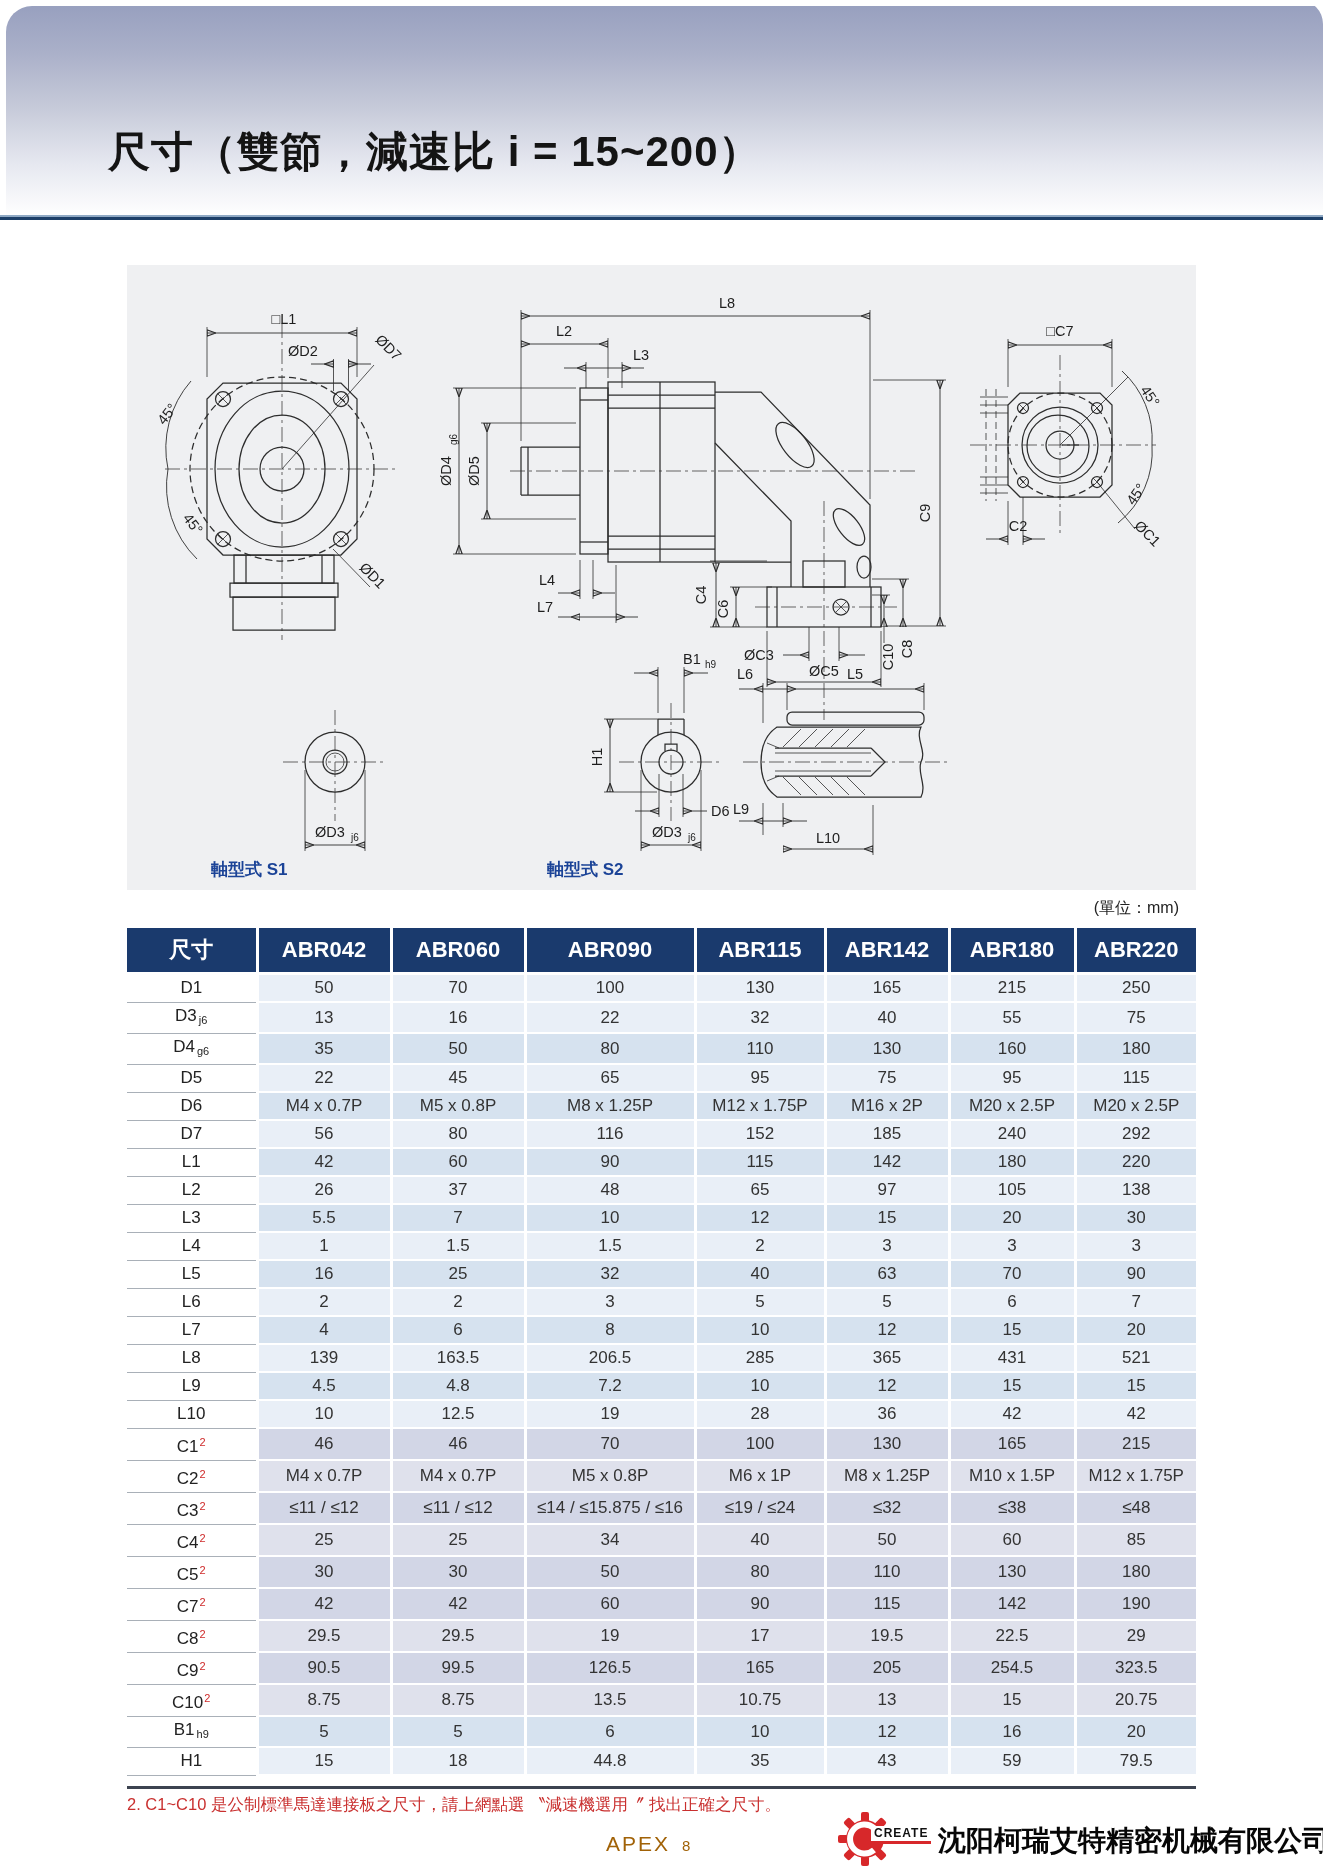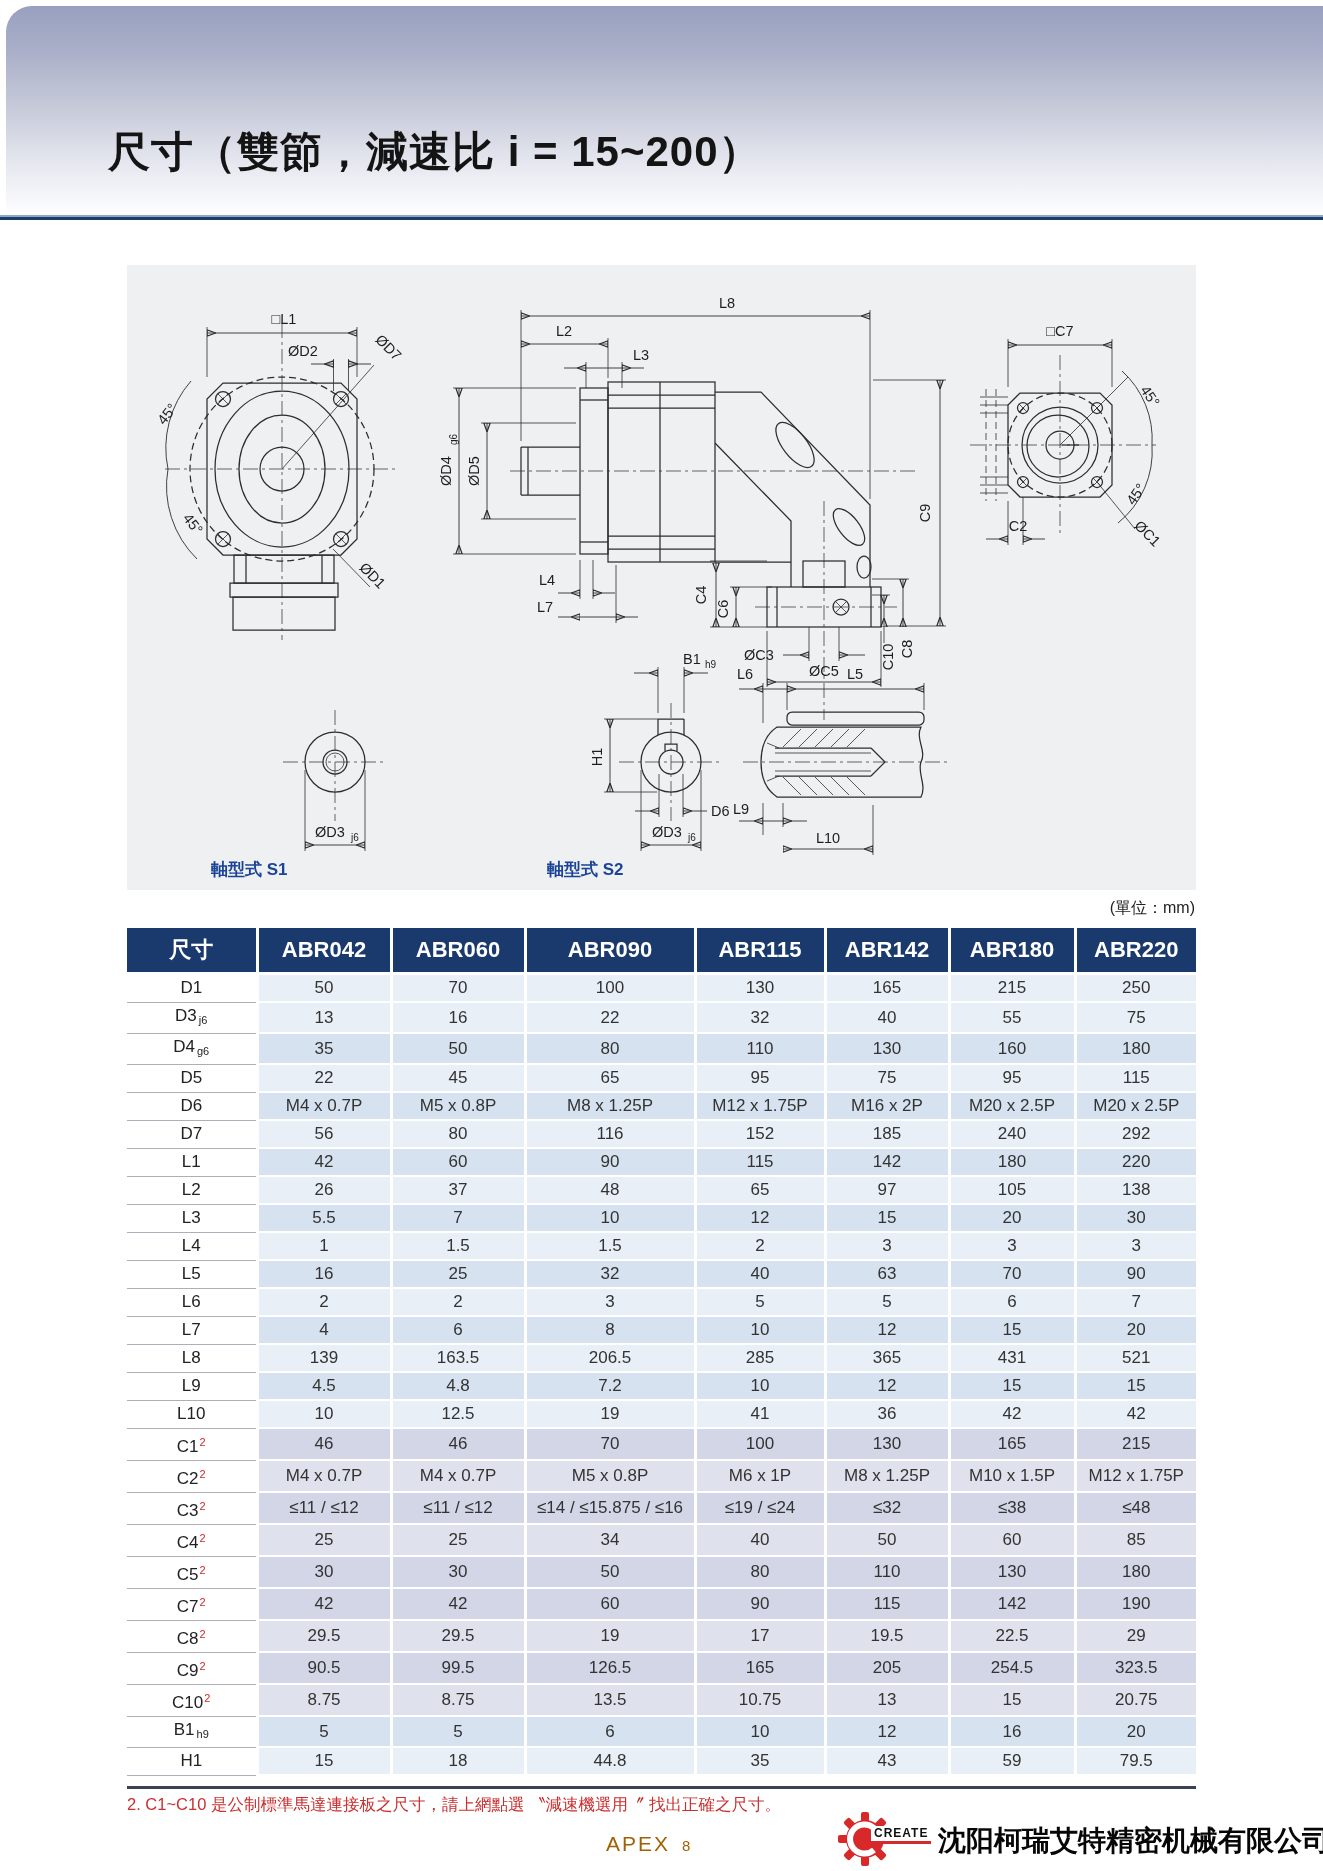--- a/index.html
+++ b/index.html
@@ -1,17 +1,17 @@
 <!DOCTYPE html>
 <html><head>
 <meta charset="utf-8">
 <style>
   html,body { margin:0; padding:0; background:#fff; }
   .page { position:relative; width:1323px; height:1871px; background:#fff; overflow:hidden;
-          font-family:"Liberation Sans", sans-serif; }
+          font-family:"Liberation Sans", sans-serif;border-radius:24px; }
 
   
   .masthead { position:absolute; left:6px; top:6px; right:0; height:211px;
               background:linear-gradient(180deg,#98a0bf 0%,#aab0c9 22%,#c6cad9 48%,#e6e8f0 75%,#ffffff 100%);
               border-radius:26px 0 0 0; }
   .head-rule { position:absolute; left:0; top:217px; width:1323px; height:3px;
                background:#1c3f68; box-shadow:0 -2px 0 #8fa9c4; }
   .page-title { position:absolute; left:108px; top:124px; font-size:42px; font-weight:bold;
                 color:#141414; letter-spacing:1px; white-space:nowrap; }
 
@@ -22,21 +22,21 @@
         { stroke:#2d2d2d; fill:none; stroke-width:1.25; }
   #dwsvg .thin { stroke-width:0.8; }
   #dwsvg .dim  { stroke-width:0.9; }
   #dwsvg .cl   { stroke-width:0.85; stroke:#4a4a4a; stroke-dasharray:15 4 3 4; }
   #dwsvg .dash { stroke-dasharray:7 4; }
   #dwsvg text  { stroke:none; fill:#1e1e1e; font-size:14.5px; font-family:"Liberation Sans",sans-serif; }
   #dwsvg text.dls { font-size:10px; }
   #dwsvg text.vt  { font-size:17px; font-weight:bold; fill:#1b4397; }
 
   
-  .unit-note { position:absolute; right:128px; top:898px; font-size:16px; color:#222; }
+  .unit-note { position:absolute; right:144px; top:898px; font-size:16px; color:#222; }
 
   
   .dim-table { position:absolute; left:127px; top:928px; width:1069px; border-collapse:collapse; table-layout:fixed; }
   .dim-table th { background:#1a3a6d; color:#fff; font-size:22px; font-weight:bold; height:44px;
                   border-left:3px solid #fff; border-bottom:3px solid #fff; padding:0; text-align:center; }
   .dim-table th:first-child { border-left:none; }
   .dim-table td { height:26px; line-height:26px; font-size:17px; text-align:center; padding:0; color:#333; }
   .dim-table td.lab { background:#fff; border-bottom:1px solid #a9b0b8; color:#222; }
   .dim-table td.val { border-left:3px solid #fff; border-bottom:2px solid #fff; }
   .rb0 { background:#e9eff7; } .rb1 { background:#d6e2ef; }
@@ -510,21 +510,21 @@
           <td class="val rb1">10</td>
           <td class="val rb1">12</td>
           <td class="val rb1">15</td>
           <td class="val rb1">15</td>
         </tr>
         <tr>
           <td class="lab"><span>L10</span></td>
           <td class="val rb0">10</td>
           <td class="val rb0">12.5</td>
           <td class="val rb0">19</td>
-          <td class="val rb0">41</td>
+          <td class="val rb0">28</td>
           <td class="val rb0">36</td>
           <td class="val rb0">42</td>
           <td class="val rb0">42</td>
         </tr>
         <tr>
           <td class="lab"><span>C1</span><span class="rsup">2</span></td>
           <td class="val rc1">46</td>
           <td class="val rc1">46</td>
           <td class="val rc1">70</td>
           <td class="val rc1">100</td>

